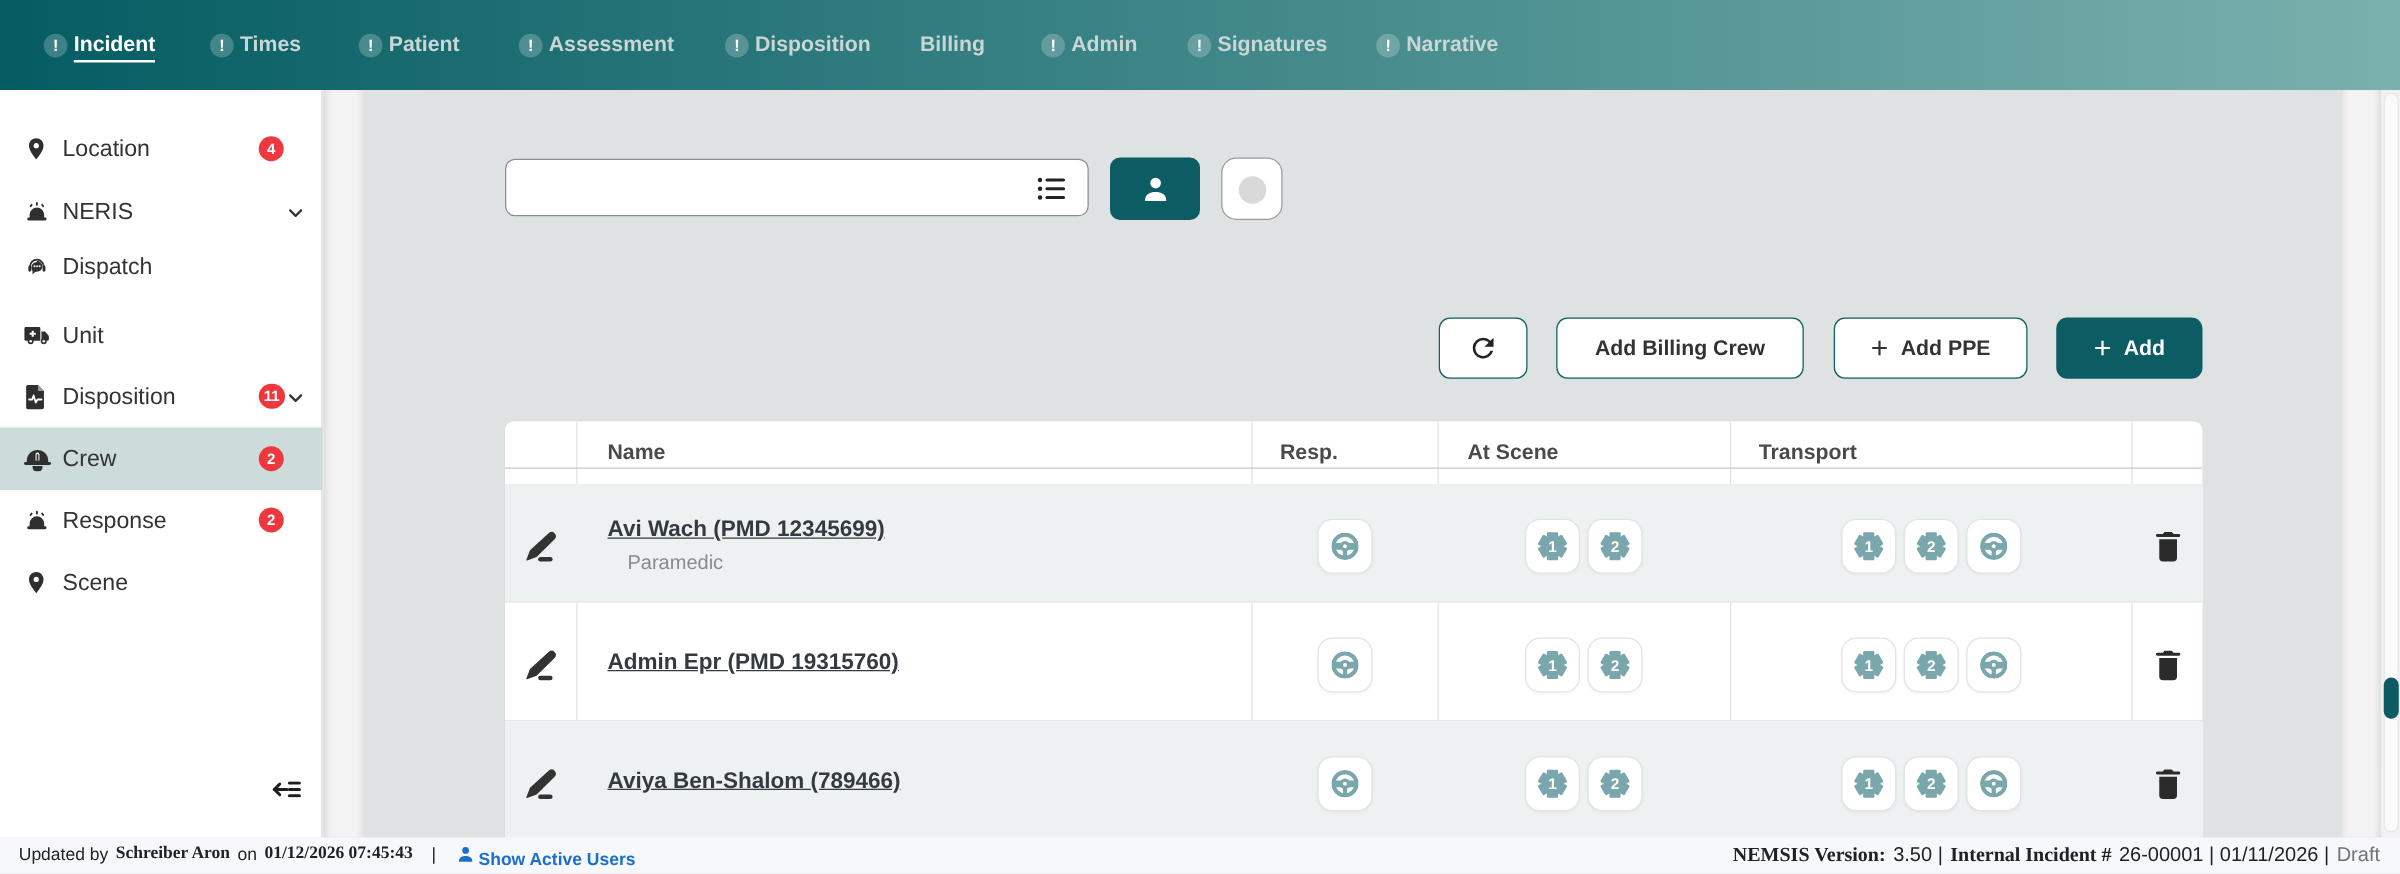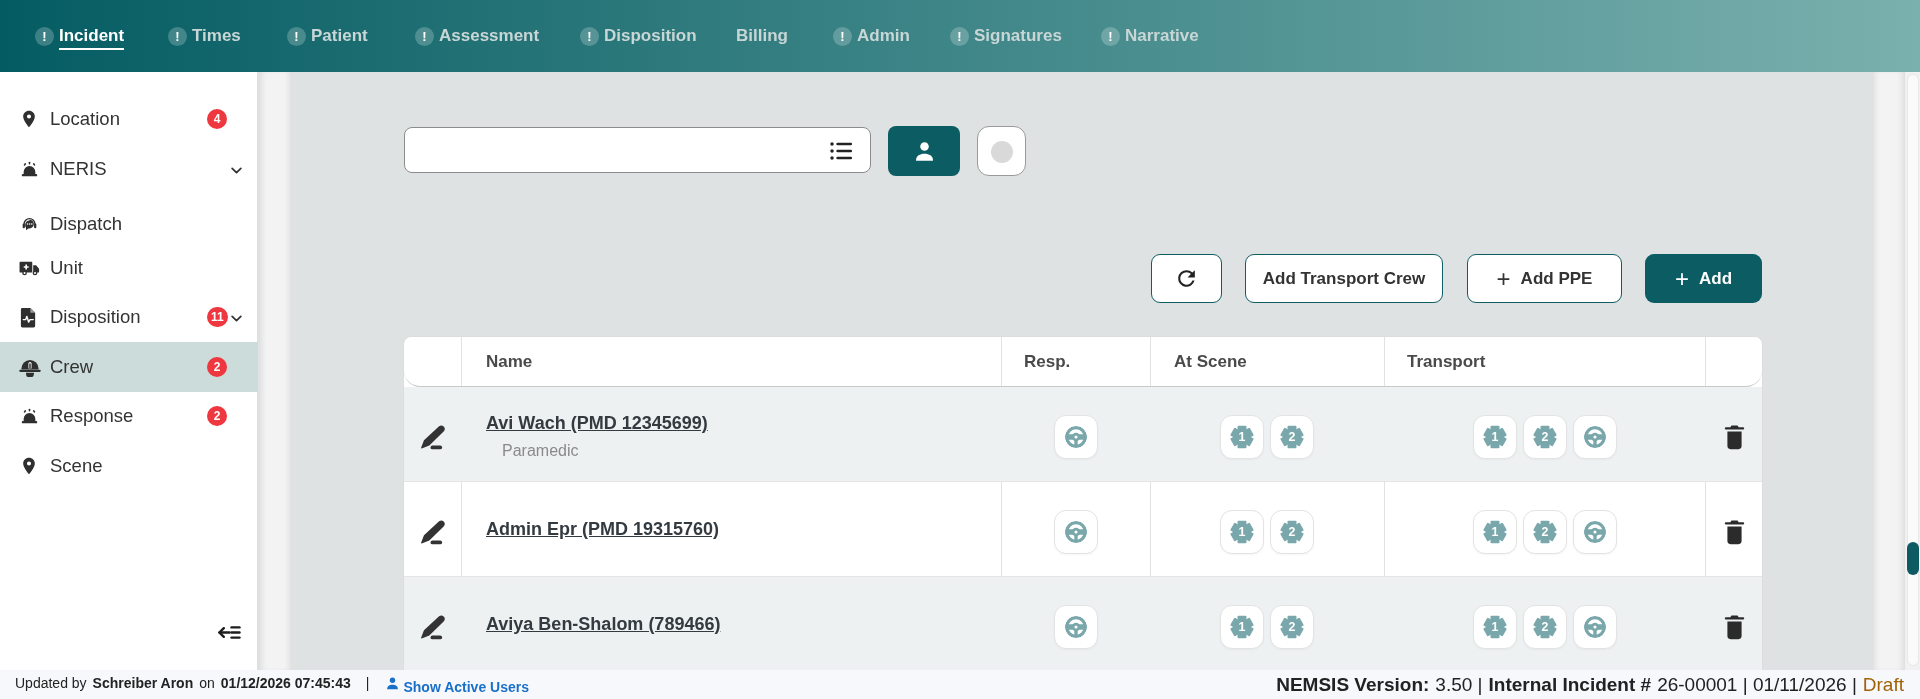--- a/index.html
+++ b/index.html
@@ -53,36 +53,36 @@
   #btn-refresh { left:859px; width:71px; }
   #btn-aec { left:953px; width:198px; }
   #btn-ppe { left:1175px; width:155px; }
   #btn-add { left:1353px; width:117px; background:#0b5c63; color:#fff; border:none; }
   .plus { font-size:24px; font-weight:400; }
 
   
   #table { left:111px; top:264px; width:1360px; height:335px; background:#fff; border:1px solid #ddd; border-bottom:none;
      border-radius:8px 8px 0 0; overflow:hidden; }
   .vline { position:absolute; top:0; bottom:0; width:1px; background:#e2e2e2; }
-  #thead { position:absolute; left:0; top:0; width:100%; height:50px; border-bottom:1px solid #c9c9c9;border-radius:16px; }
+  #thead { position:absolute; left:0; top:0; width:100%; height:38px; border-bottom:1px solid #c9c9c9; }
   .th { position:absolute; top:0; height:50px; display:flex; align-items:center; font-size:17px; font-weight:700; color:#4a4a4a; }
   .row { position:absolute; left:0; width:100%; height:95px; border-bottom:1px solid #e5e5e5; }
   .row.stripe { background:#eef1f2; }
   .cellbtn { position:absolute; top:28px; width:44px; height:44px; background:#fff; border:1px solid #e3e3e3; border-radius:12px;
      display:flex; align-items:center; justify-content:center; box-shadow:0 1px 2px rgba(0,0,0,0.04); }
   .nm { position:absolute; left:82px; font-size:18px; font-weight:700; color:#333b41;text-decoration:underline; }
   .sub { position:absolute; left:82px; font-size:16px; color:#8a8a8a; }
 
   
   #footer { left:0; top:670px; width:1920px; height:29px; background:#f6f8fb; font-size:14px; color:#222;
      display:flex; align-items:center; }
   #footer .left { position:absolute; left:15px; display:flex; align-items:flex-start; gap:6px; }
-  #footer .right { position:absolute; right:16px; display:flex; align-items:center; gap:6px; font-size:19px; }
+  #footer .right { position:absolute; right:16px; display:flex; align-items:center; gap:6px; font-size:16px; }
   .blue { color:#1a6fc9; font-weight:700; }
-  b { font-weight:700; }
+  b { font-weight:700;font-family:Liberation Serif, serif; }
   .pen { position:absolute; left:13px; top:36px; }
   .trash { position:absolute; left:1319px; top:37px; }
 </style>
 </head>
 <body>
 
 <div id="header" class="abs"></div>
 <div class="tab active" style="left:35px;">
     <span class="exc">!</span>
     <span class="lbl">Incident</span>
@@ -132,21 +132,21 @@
         <path d="M5 18v-2.6a7 7 0 0 1 14 0V18h.9a1.4 1.4 0 0 1 0 2.8H4.1a1.4 1.4 0 0 1 0-2.8z"></path>
         <rect x="11.1" y="3.2" width="1.8" height="3.4" rx="0.8"></rect>
         <rect x="5.6" y="4.8" width="1.8" height="3.4" rx="0.8" transform="rotate(35 6.5 6.5)"></rect>
         <rect x="16.6" y="4.8" width="1.8" height="3.4" rx="0.8" transform="rotate(-35 17.5 6.5)"></rect>
       </svg></span>
     <span class="stext">NERIS</span>
     <span class="chev"><svg width="15" height="15" viewBox="0 0 24 24" fill="none" stroke="#333" stroke-width="2.8" stroke-linecap="round" stroke-linejoin="round">
         <path d="M5 8.5l7 7 7-7"></path>
       </svg></span>
   </div>
-<div class="sitem" style="top:199px;">
+<div class="sitem" style="top:188px;">
     <span class="sicon"><svg width="21" height="21" viewBox="0 0 24 24" fill="#2f2f2f">
         <path d="M12 4.5a7 7 0 0 1 7 7v.5h-1.6v-.5a5.4 5.4 0 1 0-10.8 0v.5H5v-.5a7 7 0 0 1 7-7z"></path>
         <path d="M12 6.5a5 5 0 0 1 5 5c0 2.8-2.2 5-5 5h-1.2L8 18.7v-2.9a5 5 0 0 1-1-3.3 5 5 0 0 1 5-5z"></path>
         <circle cx="9.8" cy="11.5" r="0.9" fill="#fff"></circle>
         <circle cx="12.2" cy="11.5" r="0.9" fill="#fff"></circle>
         <circle cx="14.6" cy="11.5" r="0.9" fill="#fff"></circle>
         <rect x="17.2" y="10.8" width="2.6" height="5.6" rx="1.3"></rect>
         <rect x="4.2" y="10.8" width="2.6" height="5.6" rx="1.3"></rect>
       </svg></span>
     <span class="stext">Dispatch</span>
@@ -235,21 +235,21 @@
     </div>
   <div id="btn-circle" class="abs">
       <span class="dot"></span>
     </div>
 
   <div id="btn-refresh" class="obtn">
       <svg width="25" height="25" viewBox="0 0 24 24" fill="#222">
         <path d="M17.65 6.35A7.95 7.95 0 0 0 12 4a8 8 0 1 0 7.73 10h-2.08A6 6 0 1 1 12 6c1.66 0 3.14.69 4.22 1.78L13 11h7V4l-2.35 2.35z"></path>
       </svg>
     </div>
-  <div id="btn-aec" class="obtn">Add Transport Crew</div>
+  <div id="btn-aec" class="obtn">Add Billing Crew</div>
   <div id="btn-ppe" class="obtn"><span class="plus">+</span>Add PPE</div>
   <div id="btn-add" class="obtn"><span class="plus">+</span>Add</div>
 
   <div id="table" class="abs">
     <div class="vline" style="left:57px;"></div>
     <div class="vline" style="left:597px;"></div>
     <div class="vline" style="left:746px;"></div>
     <div class="vline" style="left:980px;"></div>
     <div class="vline" style="left:1301px;"></div>
     <div id="thead">
@@ -521,14 +521,14 @@
           </svg></span>
       </div>
   </div>
 </div>
 
 <div id="footer" class="abs">
   <span class="left">Updated by <b>Schreiber Aron</b> on <b>01/12/2026 07:45:43</b><span style="margin:0 9px;">|</span><span class="blue"><svg width="17" height="17" viewBox="0 0 24 24" fill="#1a6fc9" style="margin-right:2px;">
           <circle cx="12" cy="7.5" r="3.8"></circle>
           <path d="M4.5 19.5c0-3.7 3.4-5.6 7.5-5.6s7.5 1.9 7.5 5.6v.7h-15z"></path>
         </svg>Show Active Users</span></span>
-  <span class="right"><b>NEMSIS Version:</b> 3.50 | <b>Internal Incident #</b> 26-00001 | 01/11/2026 | <span style="color:#a16207;">Draft</span></span>
+  <span class="right"><b>NEMSIS Version:</b> 3.50 | <b>Internal Incident #</b> 26-00001 | 01/11/2026 | <span style="color:#737373;">Draft</span></span>
 </div>
 
 </body></html>

